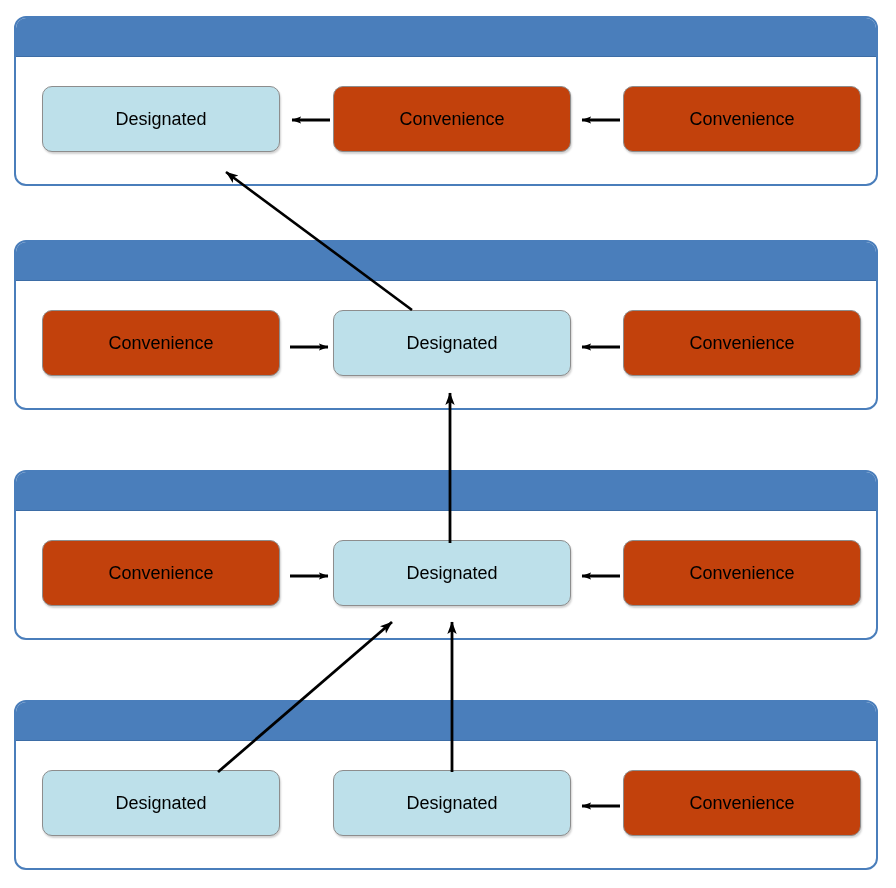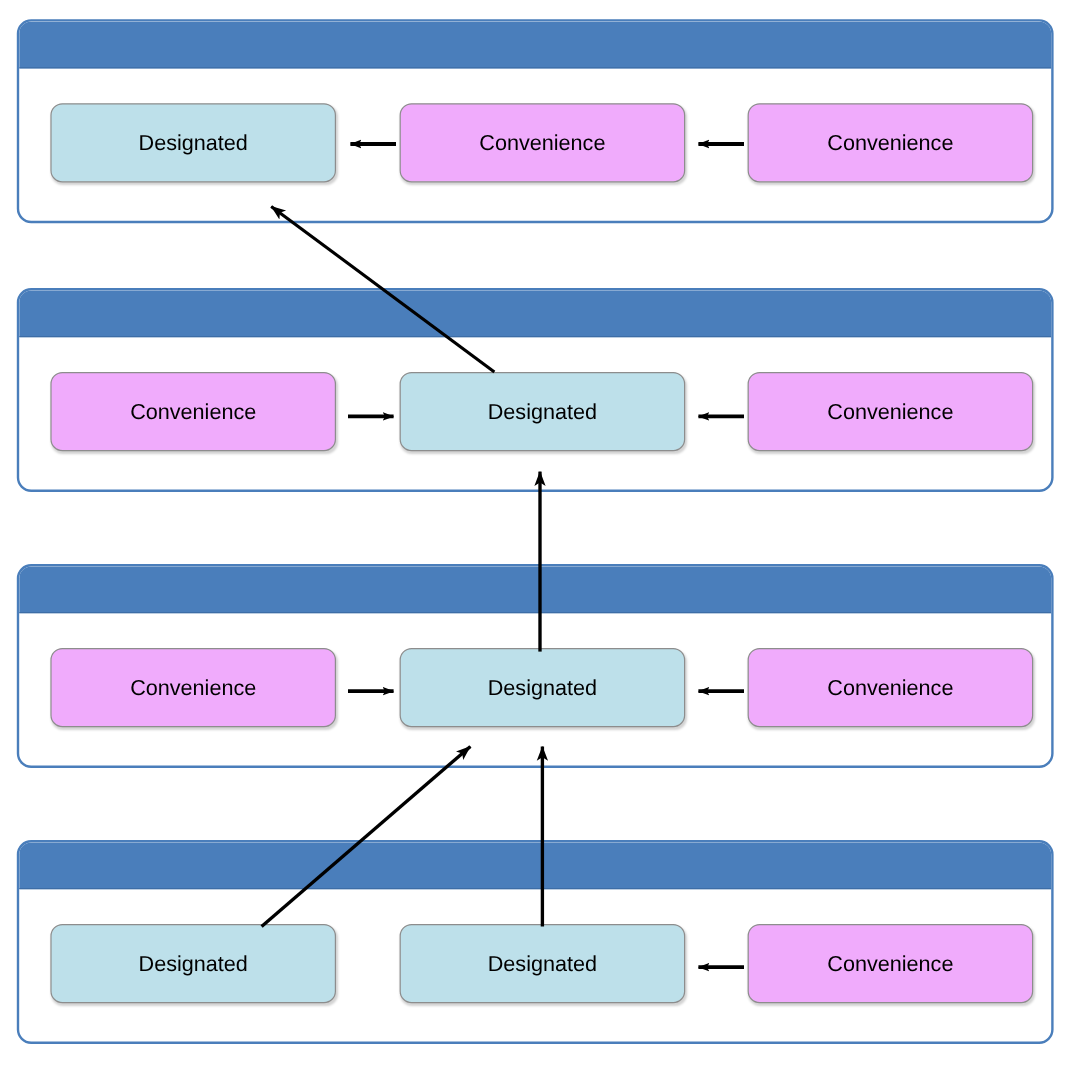--- a/index.html
+++ b/index.html
@@ -49,21 +49,21 @@
     font-size: 18px;
     color: #000000;
     line-height: 1;
     box-shadow: 1px 2px 2px rgba(0,0,0,0.18);
     user-select: none;
   }
   .node.designated {
     background: #bde0ea;
   }
   .node.convenience {
-    background: #f0abfc;
+    background: #c2410c;
   }
   .node.col0 { left: 26px; }
   .node.col1 { left: 317px; }
   .node.col2 { left: 607px; }
   .node.row  { top: 29px; }
 
   #arrow-layer {
     position: absolute;
     left: 0;
     top: 0;

